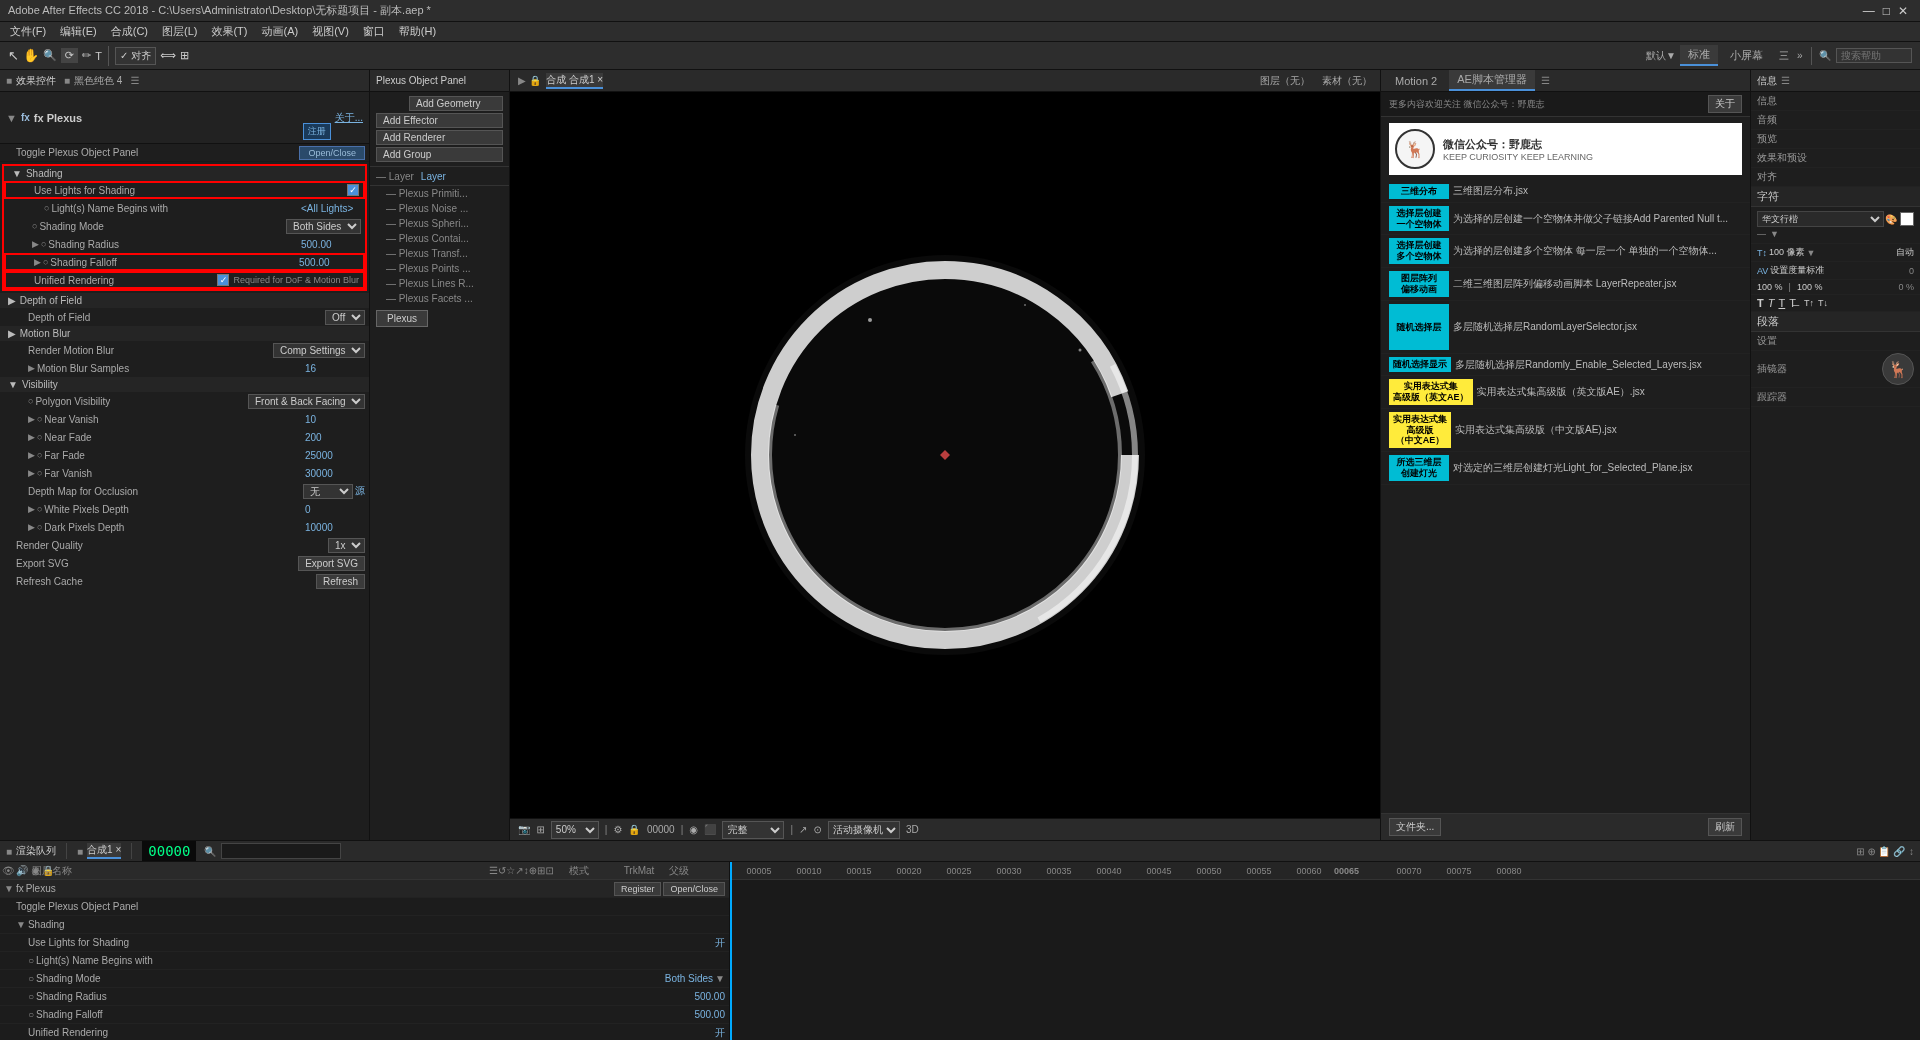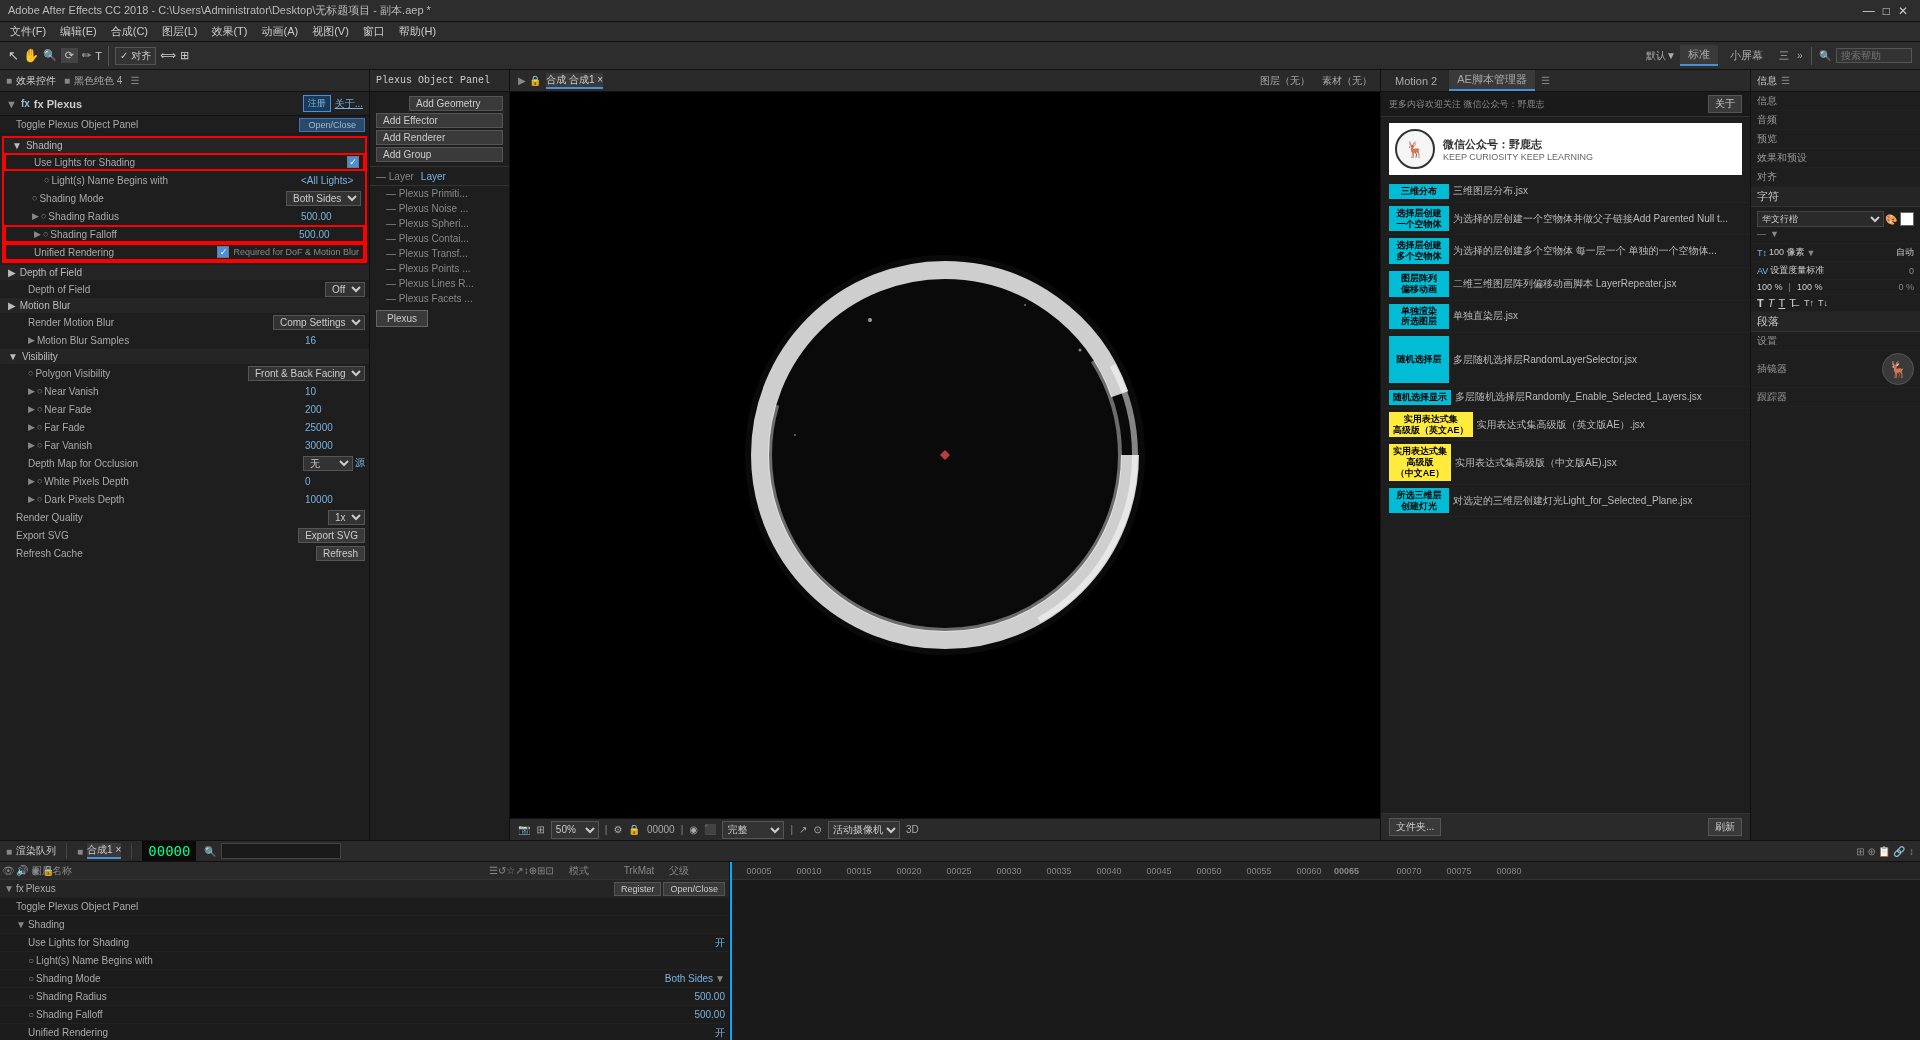--- a/index.html
+++ b/index.html
@@ -20,21 +20,21 @@
     
     #main { display: flex; height: calc(1040px - 22px - 20px - 28px - 200px); }
     
     
     #left-panel { width: 370px; background: #1e1e1e; border-right: 1px solid #111; overflow: hidden; display: flex; flex-direction: column; }
     #left-panel-header { background: #2a2a2a; padding: 3px 6px; display: flex; align-items: center; gap: 4px; border-bottom: 1px solid #111; height: 22px; }
     #effects-content { flex: 1; overflow-y: auto; }
     
     
     #plexus-panel { width: 140px; background: #1e1e1e; border-right: 1px solid #111; overflow-y: auto; }
-    #plexus-panel-header { background: #2a2a2a; padding: 3px 6px; display: flex; align-items: center; justify-content: space-between; border-bottom: 1px solid #111; height: 22px; font-size: 11px; color: #ccc; font-family: Liberation Mono, monospace; }
+    #plexus-panel-header { background: #2a2a2a; padding: 3px 6px; display: flex; align-items: center; justify-content: space-between; border-bottom: 1px solid #111; height: 22px; font-size: 11px; color: #ccc; }
     
     
     #viewer { flex: 1; background: #1a1a1a; display: flex; flex-direction: column; }
     #viewer-header { background: #2a2a2a; height: 22px; display: flex; align-items: center; padding: 0 8px; gap: 4px; border-bottom: 1px solid #111; }
     #viewer-canvas { flex: 1; background: #000; display: flex; align-items: center; justify-content: center; position: relative; }
     #viewer-footer { background: #2a2a2a; height: 22px; display: flex; align-items: center; padding: 0 8px; gap: 6px; border-top: 1px solid #111; font-size: 10px; }
     
     
     #right-side { width: 370px; background: #1e1e1e; border-left: 1px solid #111; display: flex; flex-direction: column; }
     #right-side-header { background: #2a2a2a; height: 22px; display: flex; align-items: center; padding: 0 6px; gap: 4px; border-bottom: 1px solid #111; font-size: 11px; }
@@ -94,21 +94,21 @@
     .tab-active { background: #3a3a3a; color: #fff; border-bottom: 2px solid #4a90d9; }
     .panel-tab { padding: 2px 8px; font-size: 11px; cursor: pointer; color: #aaa; }
     
     .btn-small { background: #3a3a3a; border: 1px solid #555; color: #ccc; font-size: 10px; padding: 1px 6px; cursor: pointer; }
     
     select { background: #333; color: #ccc; border: 1px solid #555; font-size: 10px; }
     
     
     #circle-svg { position: absolute; }
     
-    .plexus-register-btn { background: #1a3a5a; border: 1px solid #4a90d9; color: #7ab3e0; font-size: 9px; padding: 1px 4px; cursor: pointer; }
+    .plexus-register-btn { background: #1a3a5a; border: 1px solid #4a90d9; color: #7ab3e0; font-size: 9px; padding: 1px 4px; cursor: pointer; margin-top: 28px; }
     .plexus-close-link { color: #7ab3e0; font-size: 10px; cursor: pointer; text-decoration: underline; }
     
     .open-close-btn { background: #2a4a6a; border: 1px solid #4a70a9; color: #9abcd9; font-size: 9px; padding: 1px 8px; cursor: pointer; }
   </style>
 </head>
 <body>
 
 <div id="titlebar">
   <span style="font-size:11px;color:#bbb;">Adobe After Effects CC 2018 - C:\Users\Administrator\Desktop\无标题项目 - 副本.aep *</span>
   <div style="display:flex;gap:0;">
@@ -451,24 +451,20 @@
       </div>
       <div class="ae-item">
         <div class="ae-badge ae-badge-cyan" style="font-size:9px;line-height:1.2;padding:2px 4px;">选择层创建<br>多个空物体</div>
         <span class="ae-text">为选择的层创建多个空物体 每一层一个 单独的一个空物体...</span>
       </div>
       <div class="ae-item">
         <div class="ae-badge ae-badge-cyan" style="font-size:9px;line-height:1.2;padding:2px 4px;">图层阵列<br>偏移动画</div>
         <span class="ae-text">二维三维图层阵列偏移动画脚本 LayerRepeater.jsx</span>
       </div>
       <div class="ae-item">
-        <div class="ae-badge ae-badge-cyan" style="font-size:9px;line-height:1.2;padding:2px 4px;">单独渲染<br>所选图层</div>
-        <span class="ae-text">单独直染层.jsx</span>
-      </div>
-      <div class="ae-item">
         <div class="ae-badge ae-badge-cyan" style="font-size:9px;line-height:1.2;padding:18px 4px;">随机选择层</div>
         <span class="ae-text">多层随机选择层RandomLayerSelector.jsx</span>
       </div>
       <div class="ae-item">
         <div class="ae-badge ae-badge-cyan" style="font-size:9px;line-height:1.2;padding:2px 4px;">随机选择显示</div>
         <span class="ae-text">多层随机选择层Randomly_Enable_Selected_Layers.jsx</span>
       </div>
       <div class="ae-item">
         <div class="ae-badge ae-badge-yellow" style="font-size:9px;line-height:1.2;padding:2px 4px;">实用表达式集<br>高级版（英文AE）</div>
         <span class="ae-text">实用表达式集高级版（英文版AE）.jsx</span>

